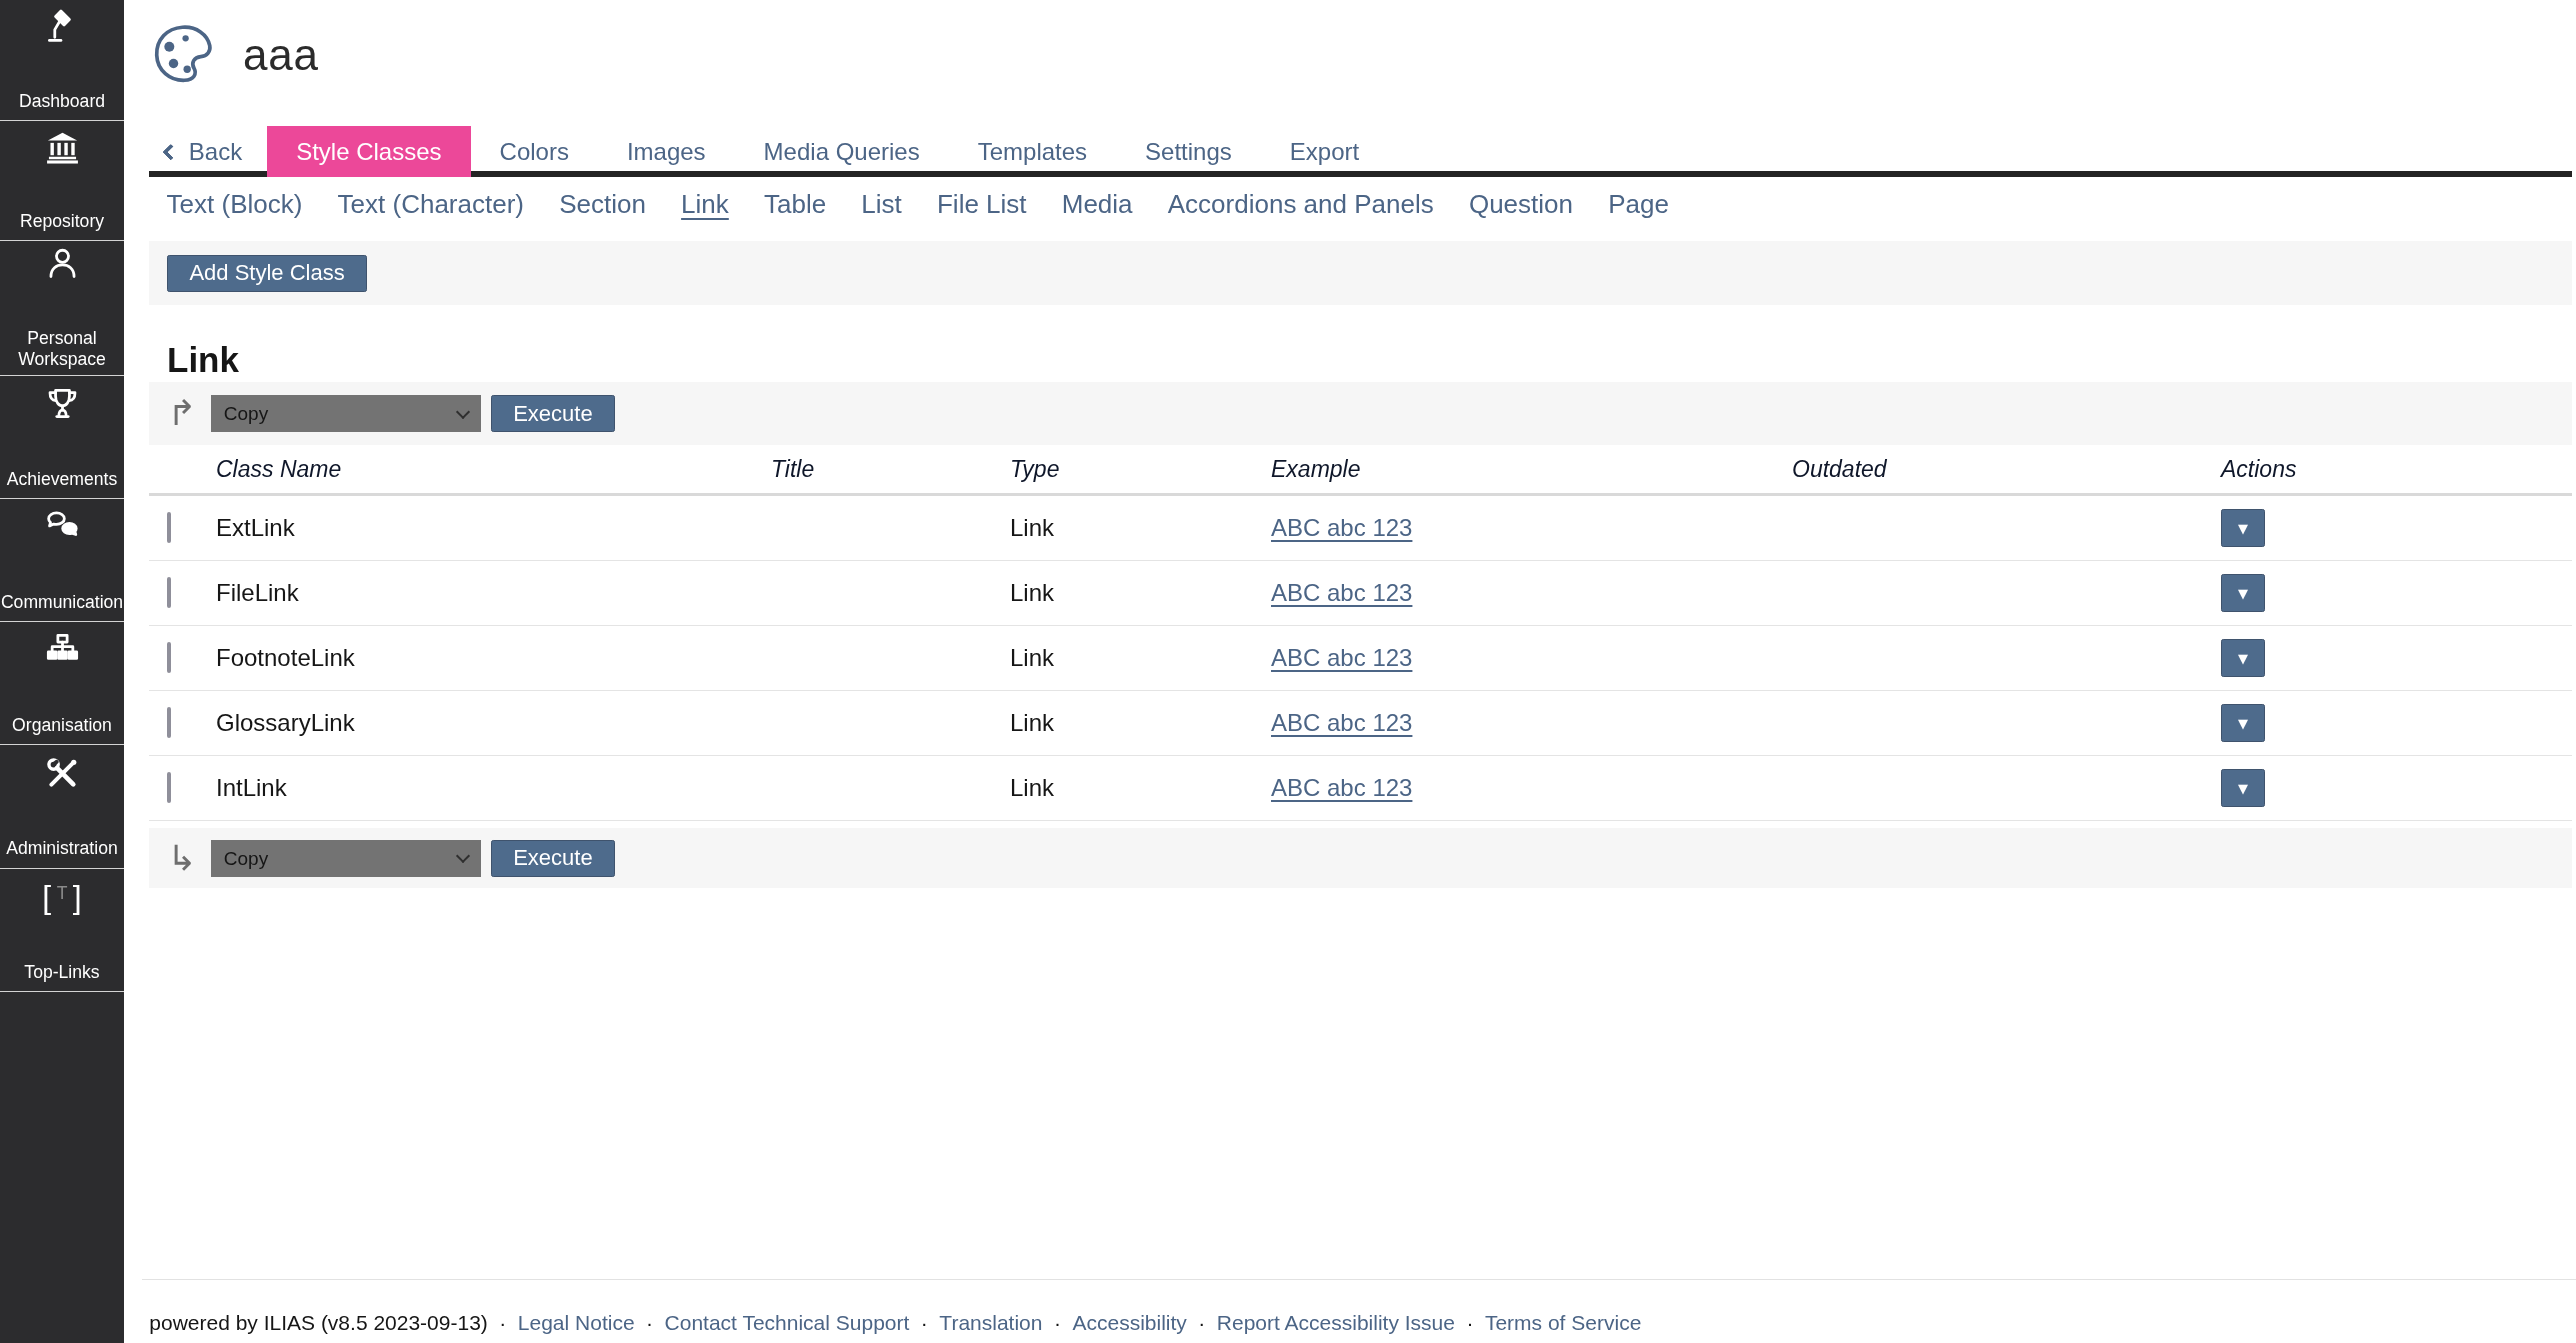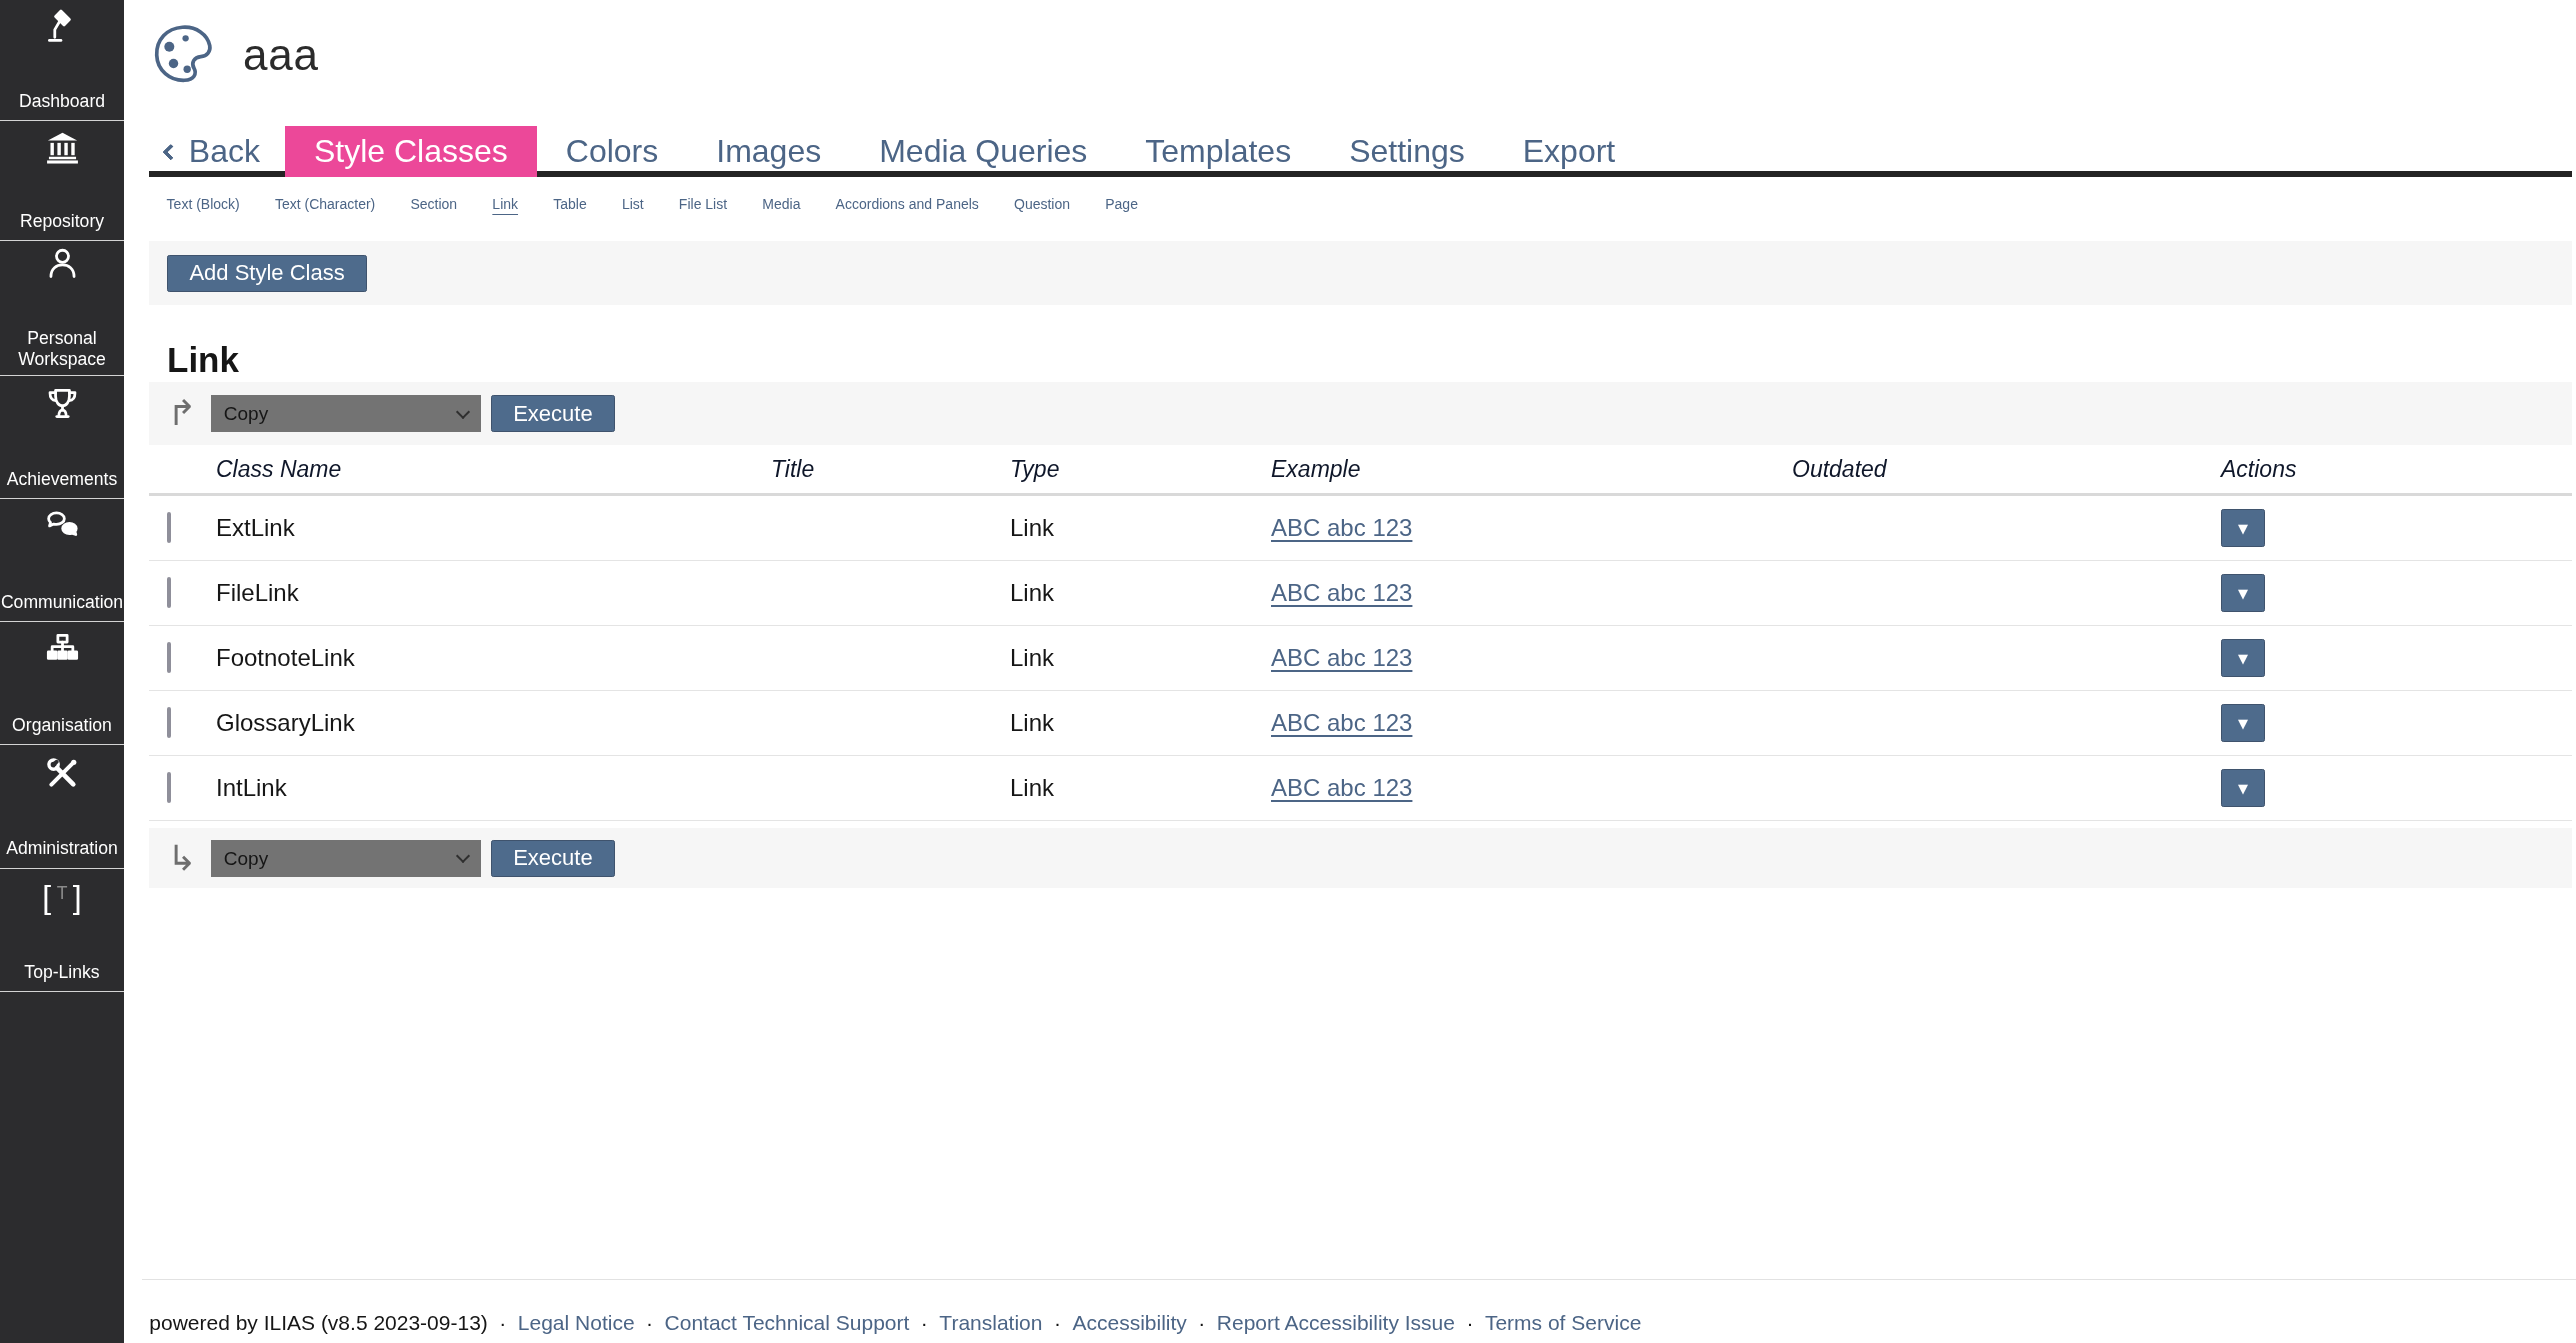--- a/index.html
+++ b/index.html
@@ -29,33 +29,33 @@
   .main { position:absolute; left:124px; top:0; right:0; bottom:0; }
 
   .brand { position:absolute; left:28px; top:21.5px; display:flex; align-items:center; gap:28px; }
   .brand-title { font-size:44px; font-weight:400; color:#2b2b2b; letter-spacing:0.8px; }
 
   
   .tabbar { position:absolute; left:0; right:0; top:126px; height:51px; }
   .tab-underline { position:absolute; left:25px; right:3.8px; bottom:0; height:6.1px; background:#242424; }
   .tabs { position:absolute; left:25px; top:0; height:51px; display:flex; align-items:stretch; }
   .tab {
-    display:flex; align-items:center; padding:0 29px; font-size:32px; color:#4c6586;
+    display:flex; align-items:center; padding:0 29px; font-size:24px; color:#4c6586;
   }
   .tab-back { padding:0 25px 0 16px; gap:12.3px; }
   .chev-left {
     display:inline-block; width:11.5px; height:11.5px;
     border-left:4.6px solid #4c6586; border-bottom:4.6px solid #4c6586;
     transform:rotate(45deg); border-radius:1.5px;
   }
   .tab.active { background:#ec4899; color:#ffffff; }
 
   
   .subtabs { position:absolute; left:25px; top:187px; height:34px; display:flex; align-items:center; }
-  .subtab { padding:0 17.6px; font-size:14px; color:#4c6586; }
+  .subtab { padding:0 17.6px; font-size:26px; color:#4c6586; }
   .subtab.active { text-decoration:underline; text-underline-offset:5.4px; }
 
   
   .band { position:absolute; left:25px; right:3.8px; background:#f6f6f6; display:flex; align-items:center; }
   .band-toolbar { top:241px; height:64px; padding-left:18.4px; }
   .band-bulk-top { top:382px; height:63px; padding-left:18.4px; gap:10.7px; }
   .band-bulk-bottom { top:828px; height:60px; padding-left:18.4px; gap:10.7px; }
 
   .btn {
     display:inline-flex; align-items:center; justify-content:center;

